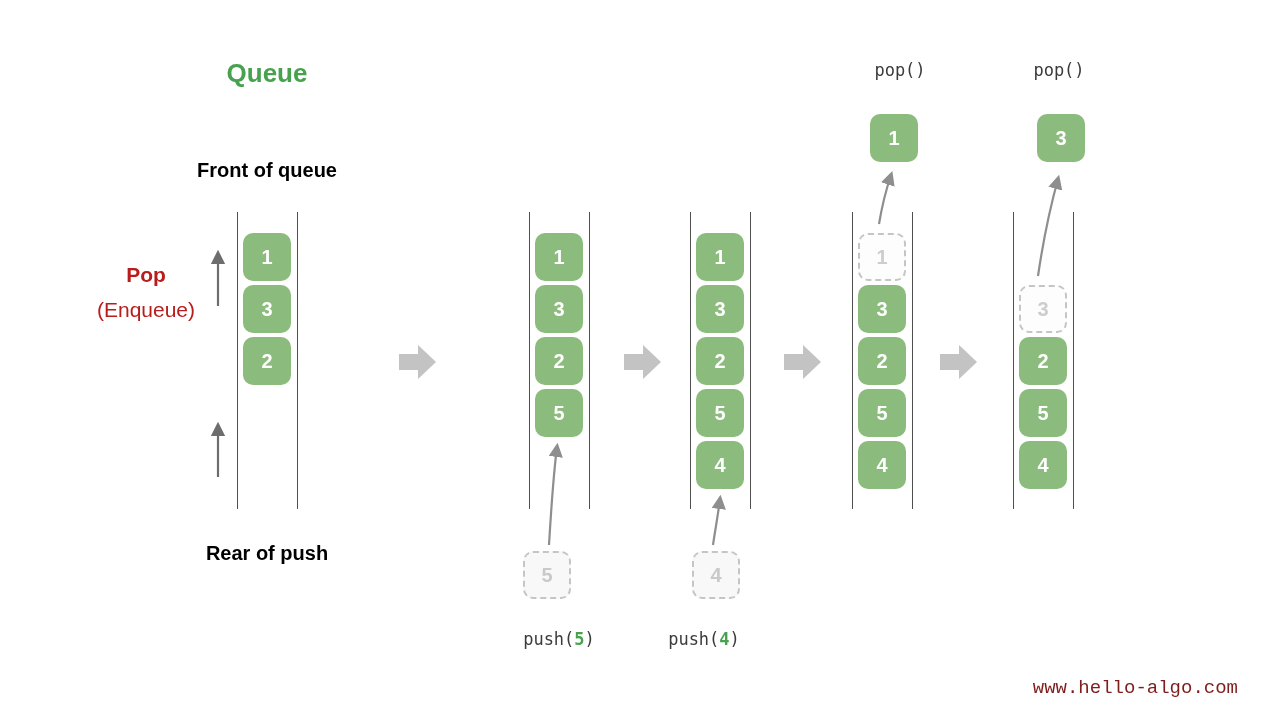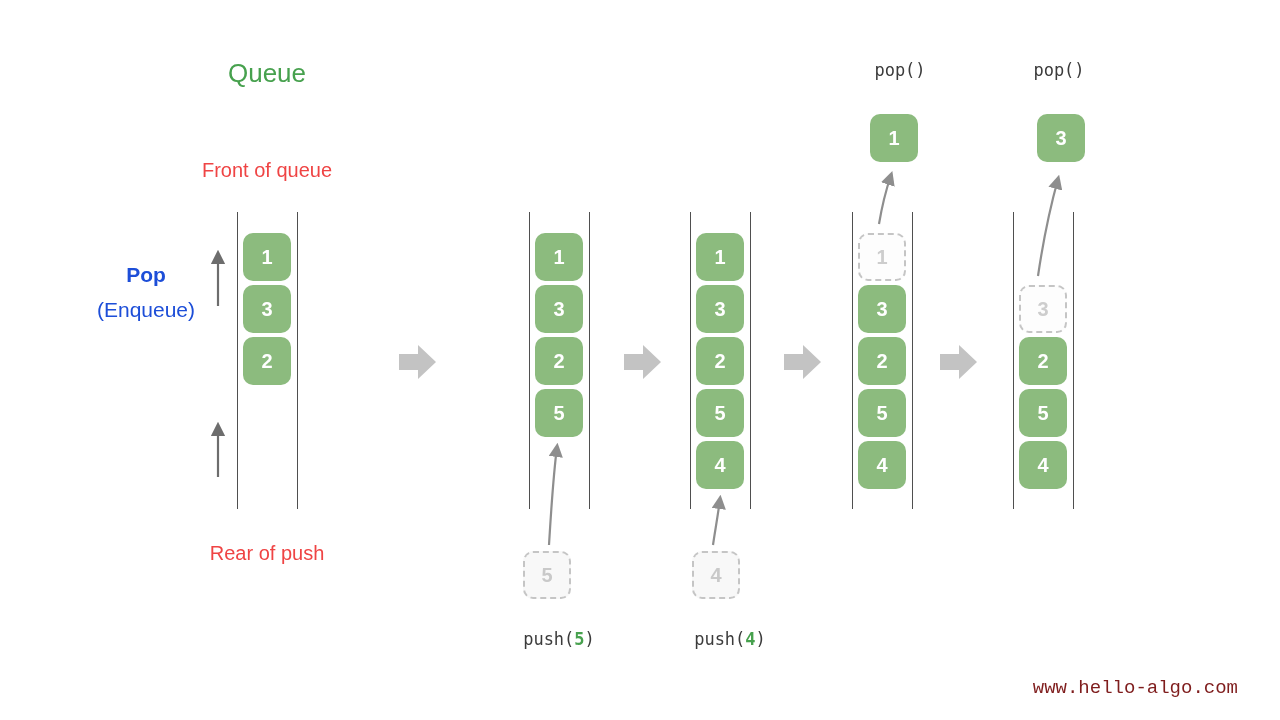--- a/index.html
+++ b/index.html
@@ -3,29 +3,29 @@
 <meta charset="utf-8">
 <style>
   * { margin:0; padding:0; box-sizing:border-box; }
   html,body { background:#ffffff; }
   #canvas {
     position:relative; width:1280px; height:720px; overflow:hidden;
     background:#ffffff; font-family:"Liberation Sans", sans-serif;
   }
   .title {
     position:absolute; left:267px; top:58px; transform:translateX(-50%);
-    font-size:26px; font-weight:normal; color:#47a14e; white-space:nowrap;
+    font-size:26px; font-weight:bold; color:#47a14e; white-space:nowrap;
   }
   .big-label {
     position:absolute; transform:translateX(-50%);
-    font-size:20px; font-weight:normal; color:#ef4444; white-space:nowrap;
+    font-size:20px; font-weight:bold; color:#000000; white-space:nowrap;
   }
   .op-side {
     position:absolute; transform:translateX(-50%); text-align:center;
-    font-size:21px; color:#1d4ed8; line-height:35px; white-space:nowrap;
+    font-size:21px; color:#b91c1c; line-height:35px; white-space:nowrap;
   }
   .op-side .b { font-weight:bold; }
   .queue-column {
     position:absolute; z-index:1;
     border-left:1.5px solid #4f4f4f; border-right:1.5px solid #4f4f4f;
   }
   .cell {
     position:absolute; width:48px; height:48px; border-radius:10px;
     background:#8cbb7e; color:#ffffff; z-index:3;
     display:flex; align-items:center; justify-content:center;
@@ -80,21 +80,21 @@
       <div class="cell" style="left: 535px; top: 389px;">5</div>
       <div class="cell ghost" style="left: 523px; top: 551px;">5</div>
       <div class="mono-label" style="left: 559px; top: 629px;"><span>push(</span><span class="arg">5</span><span>)</span></div>
       <div class="queue-column" style="left: 690px; top: 212px; width: 61px; height: 297px;"></div>
       <div class="cell" style="left: 696px; top: 233px;">1</div>
       <div class="cell" style="left: 696px; top: 285px;">3</div>
       <div class="cell" style="left: 696px; top: 337px;">2</div>
       <div class="cell" style="left: 696px; top: 389px;">5</div>
       <div class="cell" style="left: 696px; top: 441px;">4</div>
       <div class="cell ghost" style="left: 692px; top: 551px;">4</div>
-      <div class="mono-label" style="left: 730px; top: 629px;"><span>push(</span><span class="arg">4</span><span>)</span></div>
+      <div class="mono-label" style="left: 704px; top: 629px;"><span>push(</span><span class="arg">4</span><span>)</span></div>
       <div class="queue-column" style="left: 852px; top: 212px; width: 61px; height: 297px;"></div>
       <div class="cell dashed" style="left: 858px; top: 233px;">1</div>
       <div class="cell" style="left: 858px; top: 285px;">3</div>
       <div class="cell" style="left: 858px; top: 337px;">2</div>
       <div class="cell" style="left: 858px; top: 389px;">5</div>
       <div class="cell" style="left: 858px; top: 441px;">4</div>
       <div class="cell" style="left: 870px; top: 114px;">1</div>
       <div class="mono-label" style="left: 900px; top: 60px;">pop()</div>
       <div class="queue-column" style="left: 1013px; top: 212px; width: 61px; height: 297px;"></div>
       <div class="cell dashed" style="left: 1019px; top: 285px;">3</div>

